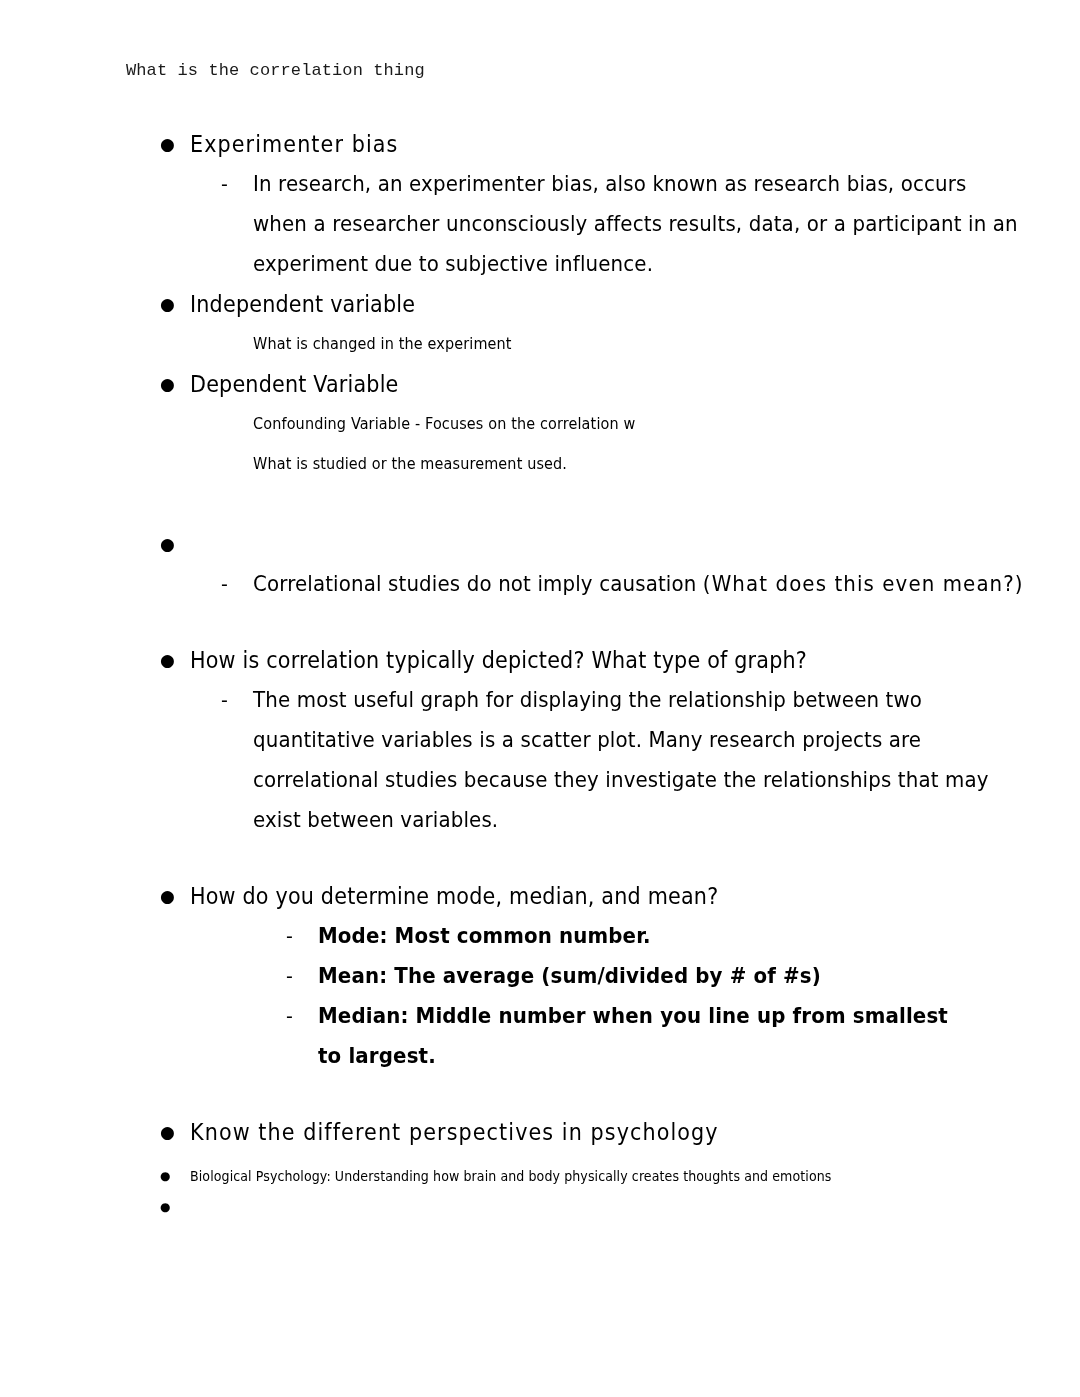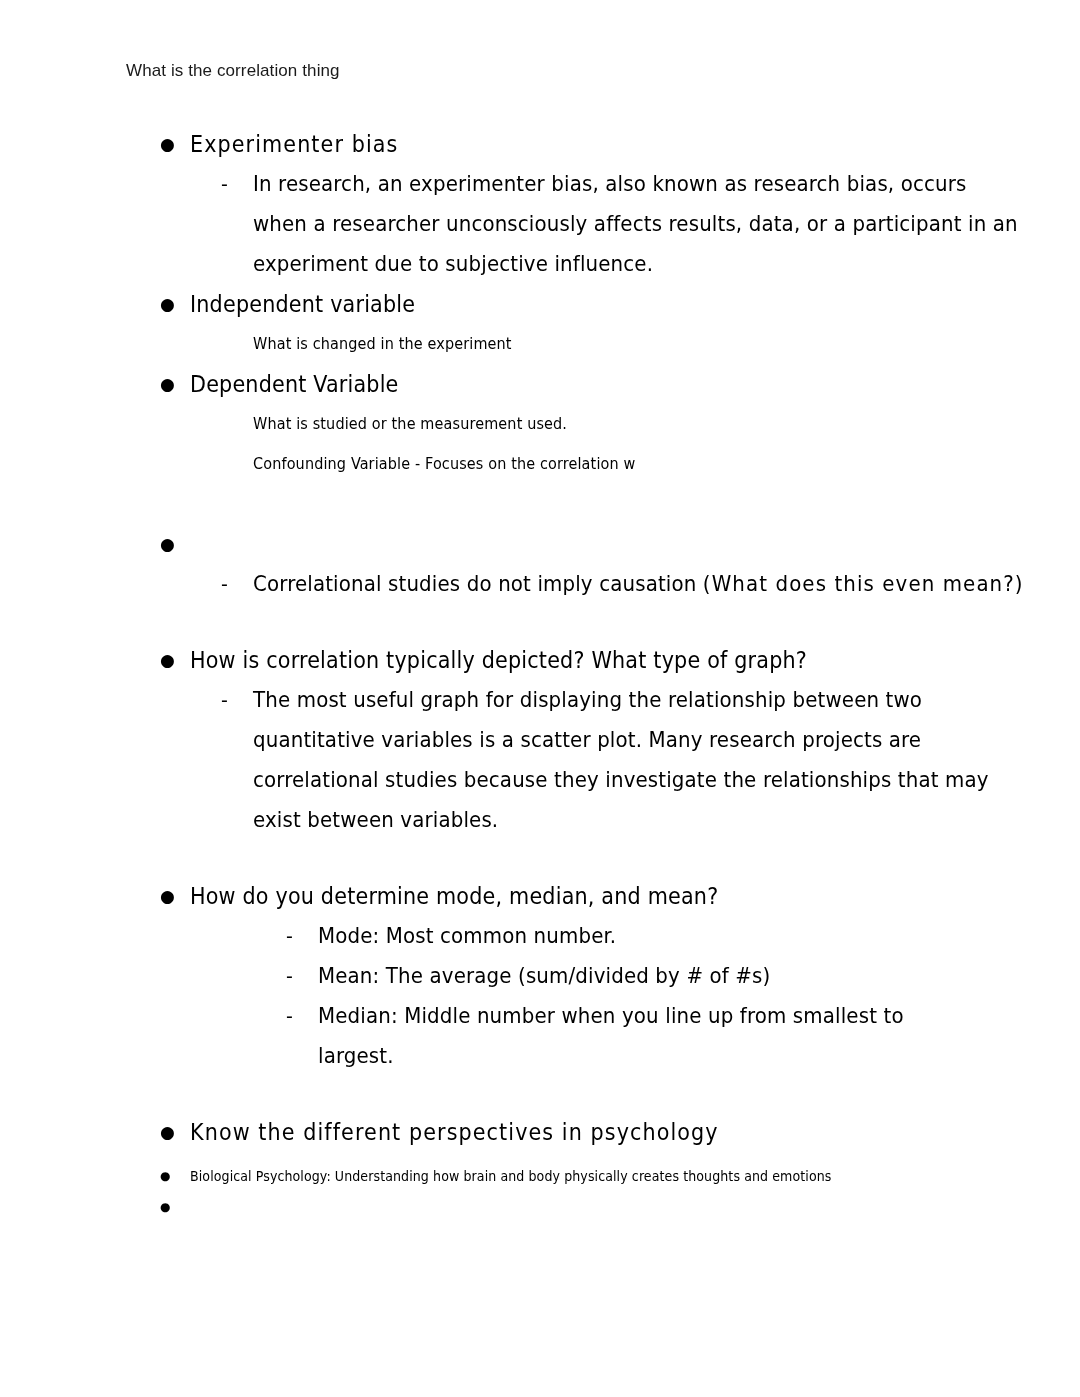--- a/index.html
+++ b/index.html
@@ -14,21 +14,21 @@
     font-family: "DejaVu Sans", sans-serif;
     color: #000000;
     overflow: hidden;
   }
 
   
   .doc-header {
     position: absolute;
     left: 126px;
     top: 60px;
-    font-family: Liberation Sans, sans-serif;
+    font-family: Liberation Mono, monospace;
     font-size: 17px;
     line-height: 22px;
     color: #1a1a1a;
     letter-spacing: 0.1px;
     white-space: nowrap;
   }
 
   
   .notes {
     position: absolute;
@@ -115,20 +115,21 @@
     min-height: 40px;
   }
   .lvl3 > .marker {
     left: 286px;
     font-size: 19px;
   }
   .lvl3 > .txt {
     margin-left: 318px;
     padding-right: 125px;
     letter-spacing: 0.15px;
+    font-weight: bold;
   }
 
   
   .small {
     font-size: 14px;
     line-height: 31px;
     min-height: 31px;
   }
   .small > .marker {
     left: 160px;
@@ -174,24 +175,24 @@
       <span class="txt">What is changed in the experiment</span>
     </div>
   </div>
 
   <div class="blk">
     <div class="row lvl1">
       <span class="marker">●</span>
       <span class="txt">Dependent Variable</span>
     </div>
     <div class="row lvl2p">
+      <span class="txt">Confounding Variable - Focuses on the correlation w</span>
+    </div>
+    <div class="row lvl2p">
       <span class="txt">What is studied or the measurement used.</span>
-    </div>
-    <div class="row lvl2p">
-      <span class="txt">Confounding Variable - Focuses on the correlation w</span>
     </div>
   </div>
 
   <div class="gap-lg"></div>
 
   <div class="blk">
     <div class="row lvl1">
       <span class="marker">●</span>
     </div>
     <div class="row lvl2">

